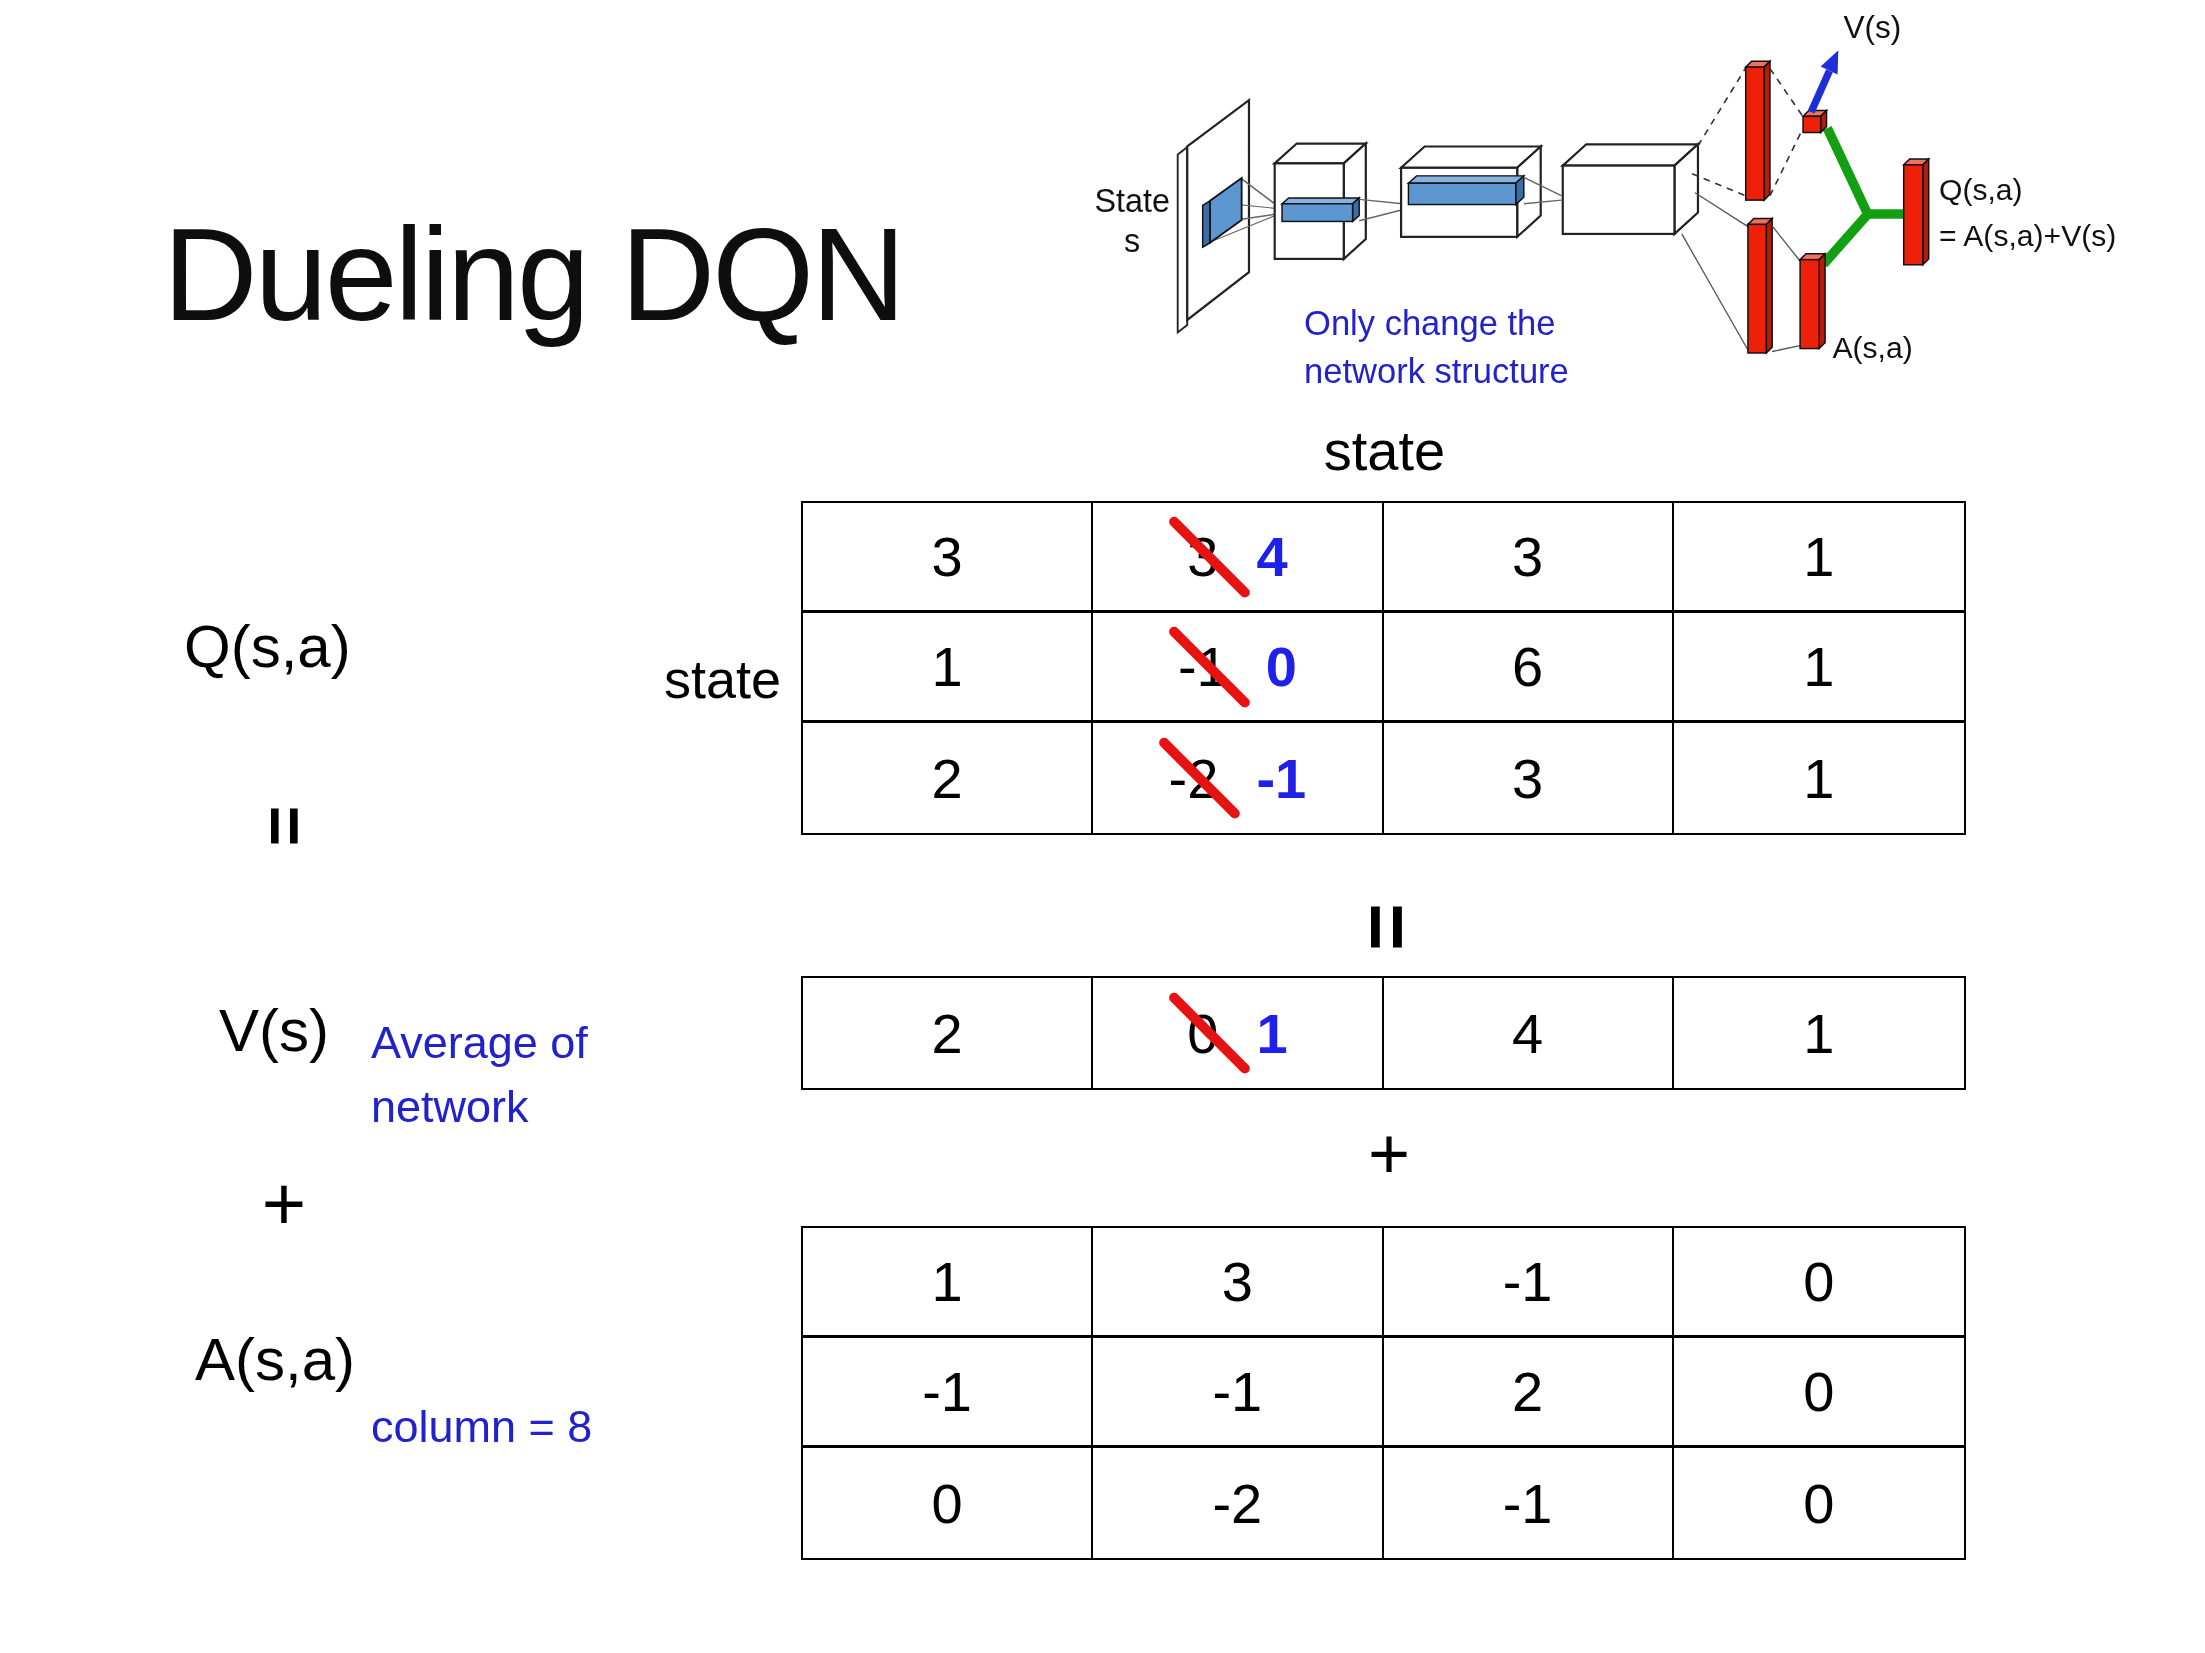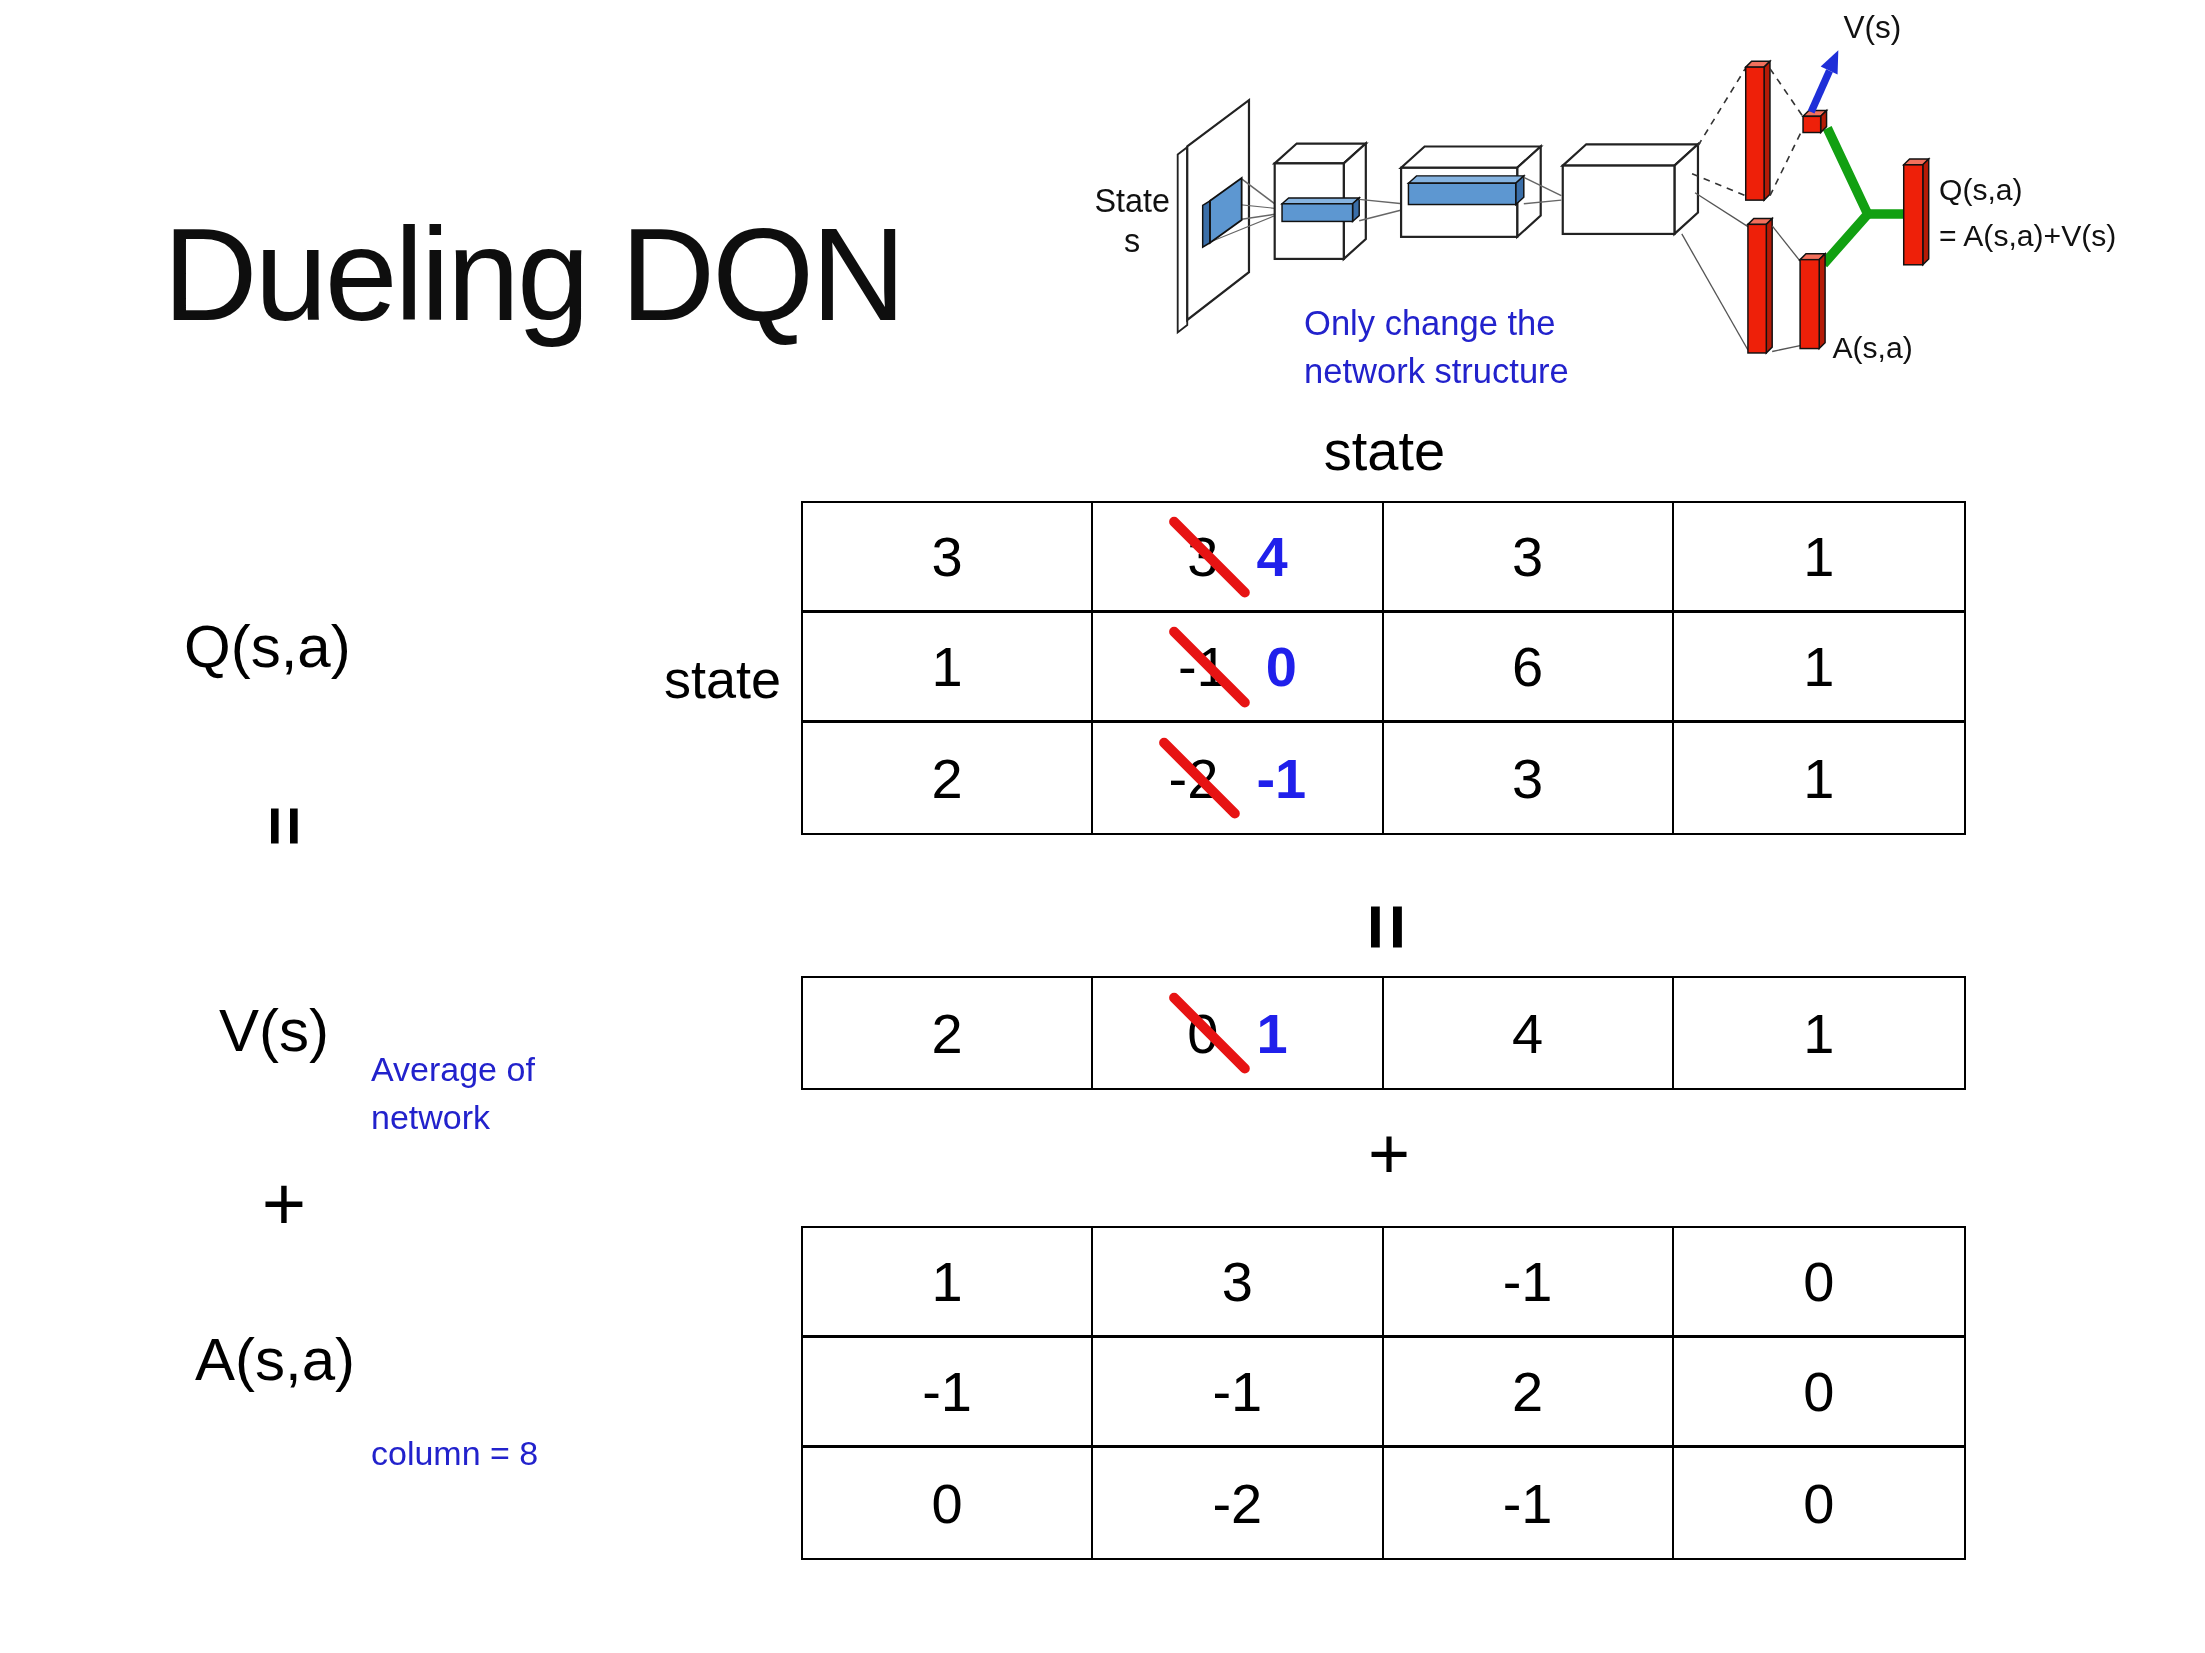--- a/index.html
+++ b/index.html
@@ -18,22 +18,22 @@
     text-align:center; font-size:56px;
   }
 
   .side-label { position:absolute; font-size:60px; white-space:nowrap; }
   .action-label {
     position:absolute; left:441px; width:340px; top:648px;
     text-align:right; font-size:54px;
   }
 
   .blue-note {
-    position:absolute; left:371px; font-size:34px; line-height:1.42;
-    color:#2222cc; white-space:nowrap;margin-top:34px;
+    position:absolute; left:371px; font-size:45px; line-height:1.42;
+    color:#2222cc; white-space:nowrap;
   }
 
   .mtable {
     position:absolute; left:801px; width:1161px;
     border:2.9px solid #000; background:#fff;
     display:grid; grid-template-columns:repeat(4,1fr);
   }
   .cell {
     height:110px; display:flex; align-items:center; justify-content:center;
     font-size:56px; border-right:2.2px solid #000; border-bottom:3.7px solid #000;

